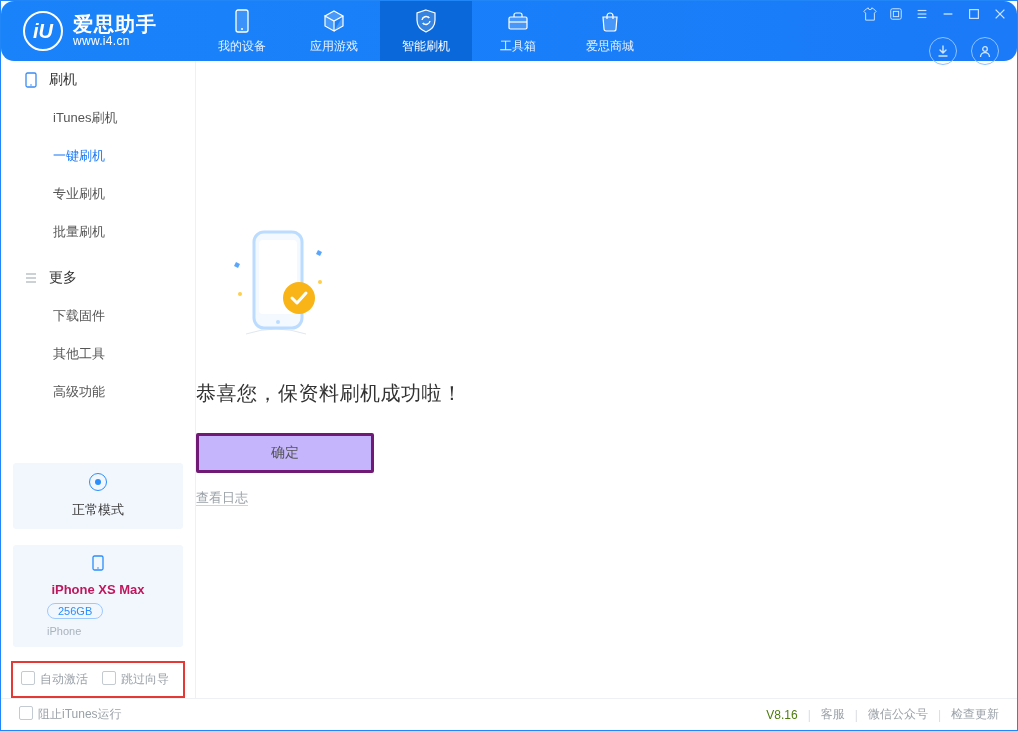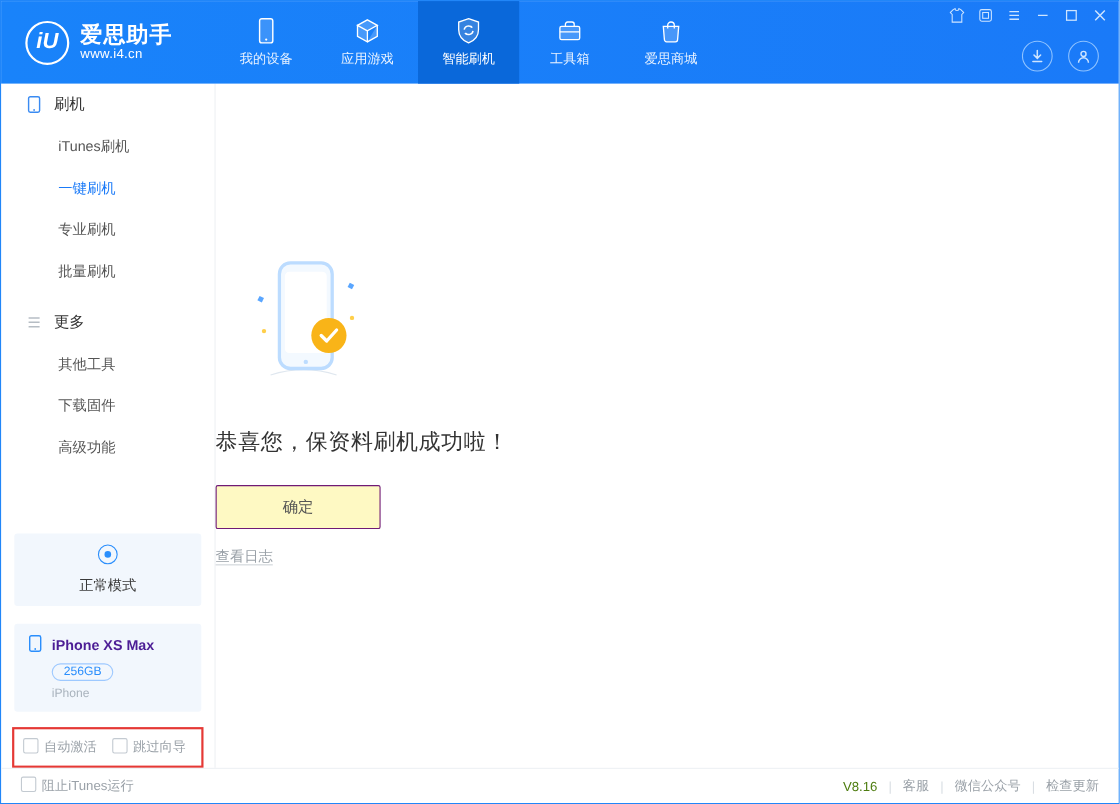--- a/index.html
+++ b/index.html
@@ -10,26 +10,27 @@
   height: 731px;
   border: 1px solid #2186f8;
   display: flex;
   flex-direction: column;
   margin: 0 auto;
   background: #fff;
 }
 
 
 .header {
-  height: 75px;
+  height: 60px;
   background: linear-gradient(to right, #1983fa, #1a7af8);
   display: flex;
   align-items: center;
   color: #fff;
   position: relative;
+  border-radius: 13px;
 }
 .logo-block {
   display: flex;
   align-items: center;
   padding-left: 22px;
   width: 195px;
 }
 .logo-circle {
   width: 40px; height: 40px;
   border: 2px solid #fff;
@@ -119,21 +120,21 @@
 .mode-box { display:flex; align-items:center; gap:10px; color:#3a3a3a; font-weight: 500; flex-direction: column;}
 .mode-dot {
   width:18px; height:18px; border-radius:50%;
   border:1.5px solid #2a8efc;
   display:flex; align-items:center; justify-content:center;
 }
 .mode-dot::after {
   content:""; width:6px; height:6px; border-radius:50%; background:#2a8efc;
 }
 .device-box { color:#2a8efc; }
-.device-box .dname { display:flex; align-items:center; gap:8px; font-weight:600; color:#4c1d95; margin-bottom:6px; }
+.device-box .dname { display:flex; align-items:center; gap:8px; font-weight:600; color:#be185d; margin-bottom:6px;flex-direction:column; }
 .device-box .dcap {
   display:inline-block; border:1px solid #9ec9ff; border-radius: 11px;
   padding: 1px 10px; font-size: 11px; color:#2a8efc; margin-left: 22px;
 }
 .device-box .dtype { color:#a9b3bd; font-size:11px; margin-top:6px; margin-left:22px; }
 
 .bottom-opts {
   border: 2px solid #e53935;
   margin: 6px 10px 0 10px;
   padding: 8px 8px;
@@ -147,23 +148,23 @@
   width:14px; height:14px; border:1px solid #c3cad1; display:inline-block;
   margin-right:5px; vertical-align:-2px; border-radius:2px;
 }
 
 
 .main { flex:1; position:relative; display:flex; flex-direction:column; align-items:flex-start; justify-content:center; }
 .illus { margin-top:-30px; }
 .success-title { font-size: 20px; color:#333; margin-top: 24px; letter-spacing: 0.5px;}
 .ok-btn {
   margin-top: 26px;
-  width: 150px; height: 40px;
-  border:1px solid #701a75;
-  background:#fef9c3;
+  width: 178px; height: 40px;
+  border:3px solid #701a75;
+  background:#c4b5fd;
   color:#555;
   font-size:14px;
   cursor:pointer;
   border-radius:2px;
 }
 .log-link { margin-top: 16px; color:#9aa1a8; font-size:13px; cursor:pointer; text-decoration: underline; text-underline-offset: 3px; text-decoration-color: #cfd4d9;}
 
 
 .footer {
   height: 32px;
@@ -317,22 +318,22 @@
         <div class="side-group-h" style="margin-top:8px;">
           <span class="gicon" style="color:#b6bdc4;">
             <svg width="14" height="14" viewBox="0 0 14 14">
                 <line x1="2" y1="3" x2="12" y2="3" stroke="#b6bdc4" stroke-width="1.4"></line>
                 <line x1="2" y1="7" x2="12" y2="7" stroke="#b6bdc4" stroke-width="1.4"></line>
                 <line x1="2" y1="11" x2="12" y2="11" stroke="#b6bdc4" stroke-width="1.4"></line>
               </svg>
           </span>
           <span>更多</span>
         </div>
+        <div class="side-item">下载固件</div>
         <div class="side-item">其他工具</div>
-        <div class="side-item">下载固件</div>
         <div class="side-item">高级功能</div>
       </div>
 
       <div class="mode-box">
         <span class="mode-dot"></span>
         <span>正常模式</span>
       </div>
 
       <div class="device-box">
         <div class="dname">

